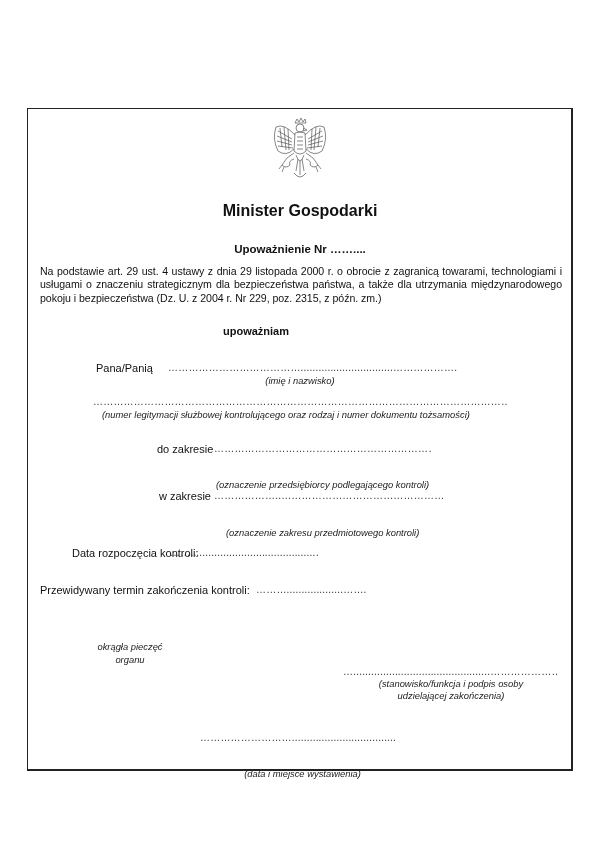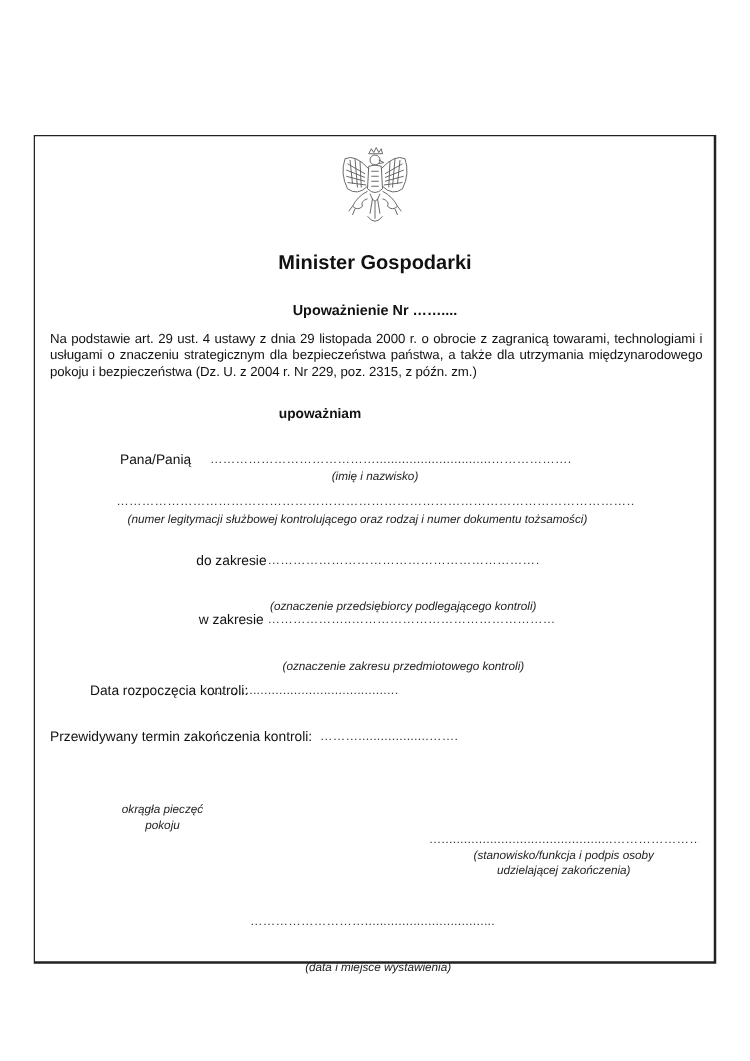--- a/index.html
+++ b/index.html
@@ -74,20 +74,20 @@
 <div class="abs dots" style="left:214px; top:490px; width:230px;">………………..……………………………………………</div>
 <div class="abs hint" style="left:226px; top:503px;margin-top:24px;">(oznaczenie zakresu przedmiotowego kontroli)</div>
 
 <div class="abs txt" style="left:40px; top:547px;padding-left:32px;">Data rozpoczęcia kontroli:</div>
 <div class="abs dots" style="left:170px; top:547px; width:150px;">……..........................................……..</div>
 
 <div class="abs txt" style="left:40px; top:584px;">Przewidywany termin zakończenia kontroli:</div>
 <div class="abs dots" style="left:256px; top:584px; width:115px;">………...................…….</div>
 
 <div class="abs hint center" style="left:80px; width:100px; top:641px;">okrągła pieczęć</div>
-<div class="abs hint center" style="left:80px; width:100px; top:654px;">pokoju</div>
+<div class="abs hint center" style="left:80px; width:100px; top:654px;">organu</div>
 
 <div class="abs dots" style="left:343px; top:666px; width:216px;">…..............................................…………………</div>
 <div class="abs hint center" style="left:343px; width:216px; top:678px;">(stanowisko/funkcja i podpis osoby</div>
 <div class="abs hint center" style="left:343px; width:216px; top:690px;">udzielającej zakończenia)</div>
 
 <div class="abs dots" style="left:200px; top:732px; width:205px;">………………………...................................</div>
 <div class="abs hint center" style="left:200px; width:205px; top:744px;margin-top:24px;">(data i miejsce wystawienia)</div>
 
 </body></html>

